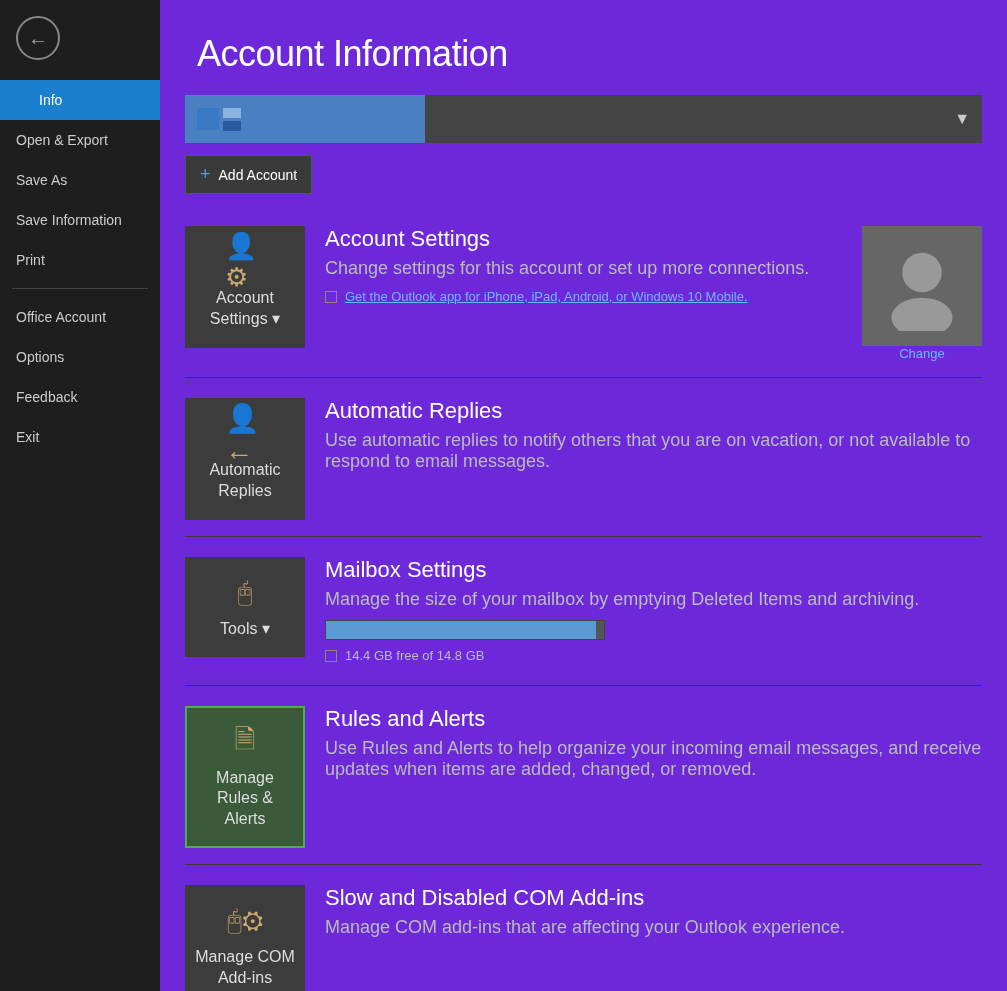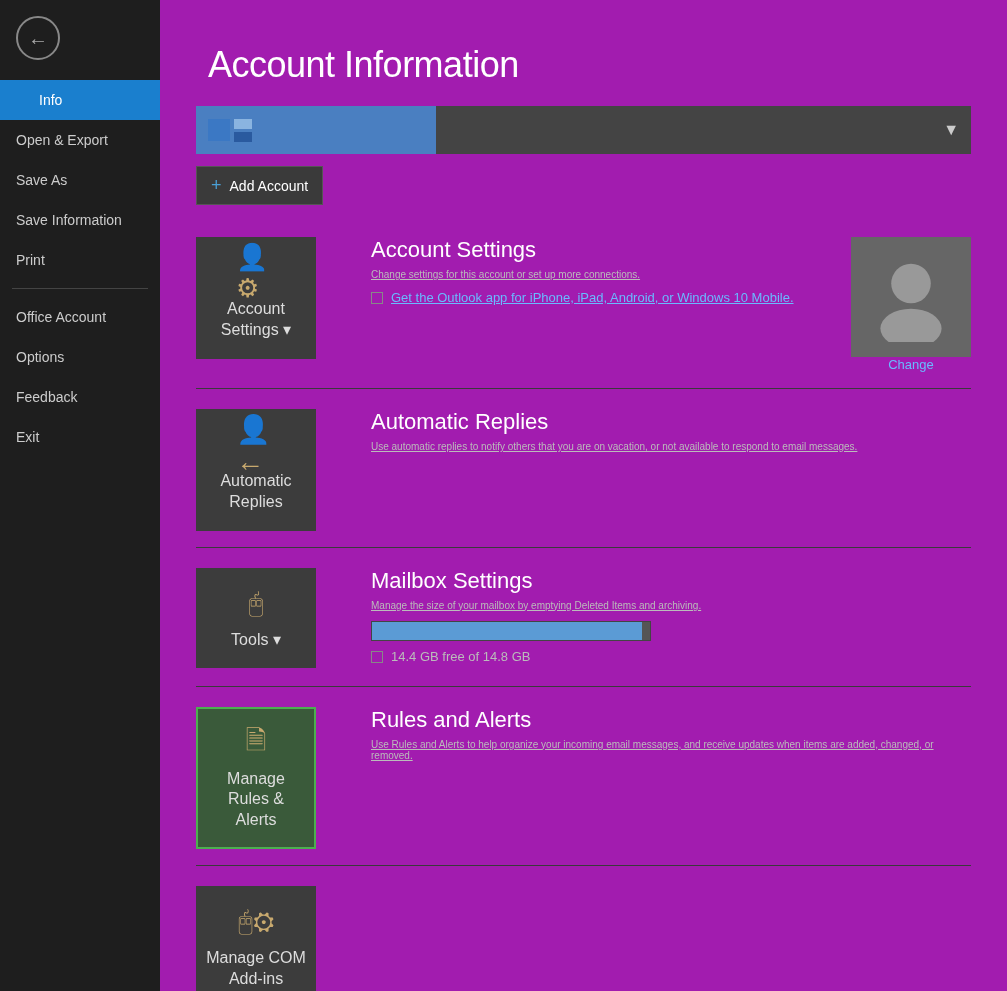--- a/index.html
+++ b/index.html
@@ -67,24 +67,24 @@
 
     .sidebar-divider {
       height: 1px;
       background: #444;
       margin: 8px 12px;
     }
 
     
     .main {
       flex: 1;
-      background: #a21caf;
+      background: #6d28d9;
       height: 991px;
       overflow-y: auto;
-      padding: 16px;
+      padding: 5px;
     }
 
     .page-title {
       font-size: 36px;
       font-weight: 300;
       color: #fff;
       padding: 28px 32px 20px 32px;
       letter-spacing: -0.5px;
     }
 
@@ -191,35 +191,33 @@
 
     .card-label {
       font-size: 16px;
       color: #ddd;
       text-align: center;
       line-height: 1.3;
     }
 
     .section-content {
       flex: 1;
-      margin-left: 35px;
     }
 
     .section-title {
       font-size: 22px;
       font-weight: 300;
       color: #fff;
       margin-bottom: 6px;
     }
 
     .section-desc {
-      font-size: 10px;
+      font-size: 18px;
       color: #bbb;
       margin-bottom: 10px;
-      text-decoration: underline;
     }
 
     .section-link {
       color: #6abaff;
       font-size: 13px;
       text-decoration: underline;
       cursor: pointer;
       display: block;
       margin-bottom: 4px;
     }
@@ -436,14 +434,18 @@
     </div>
   </div>
 
   <div class="section-row">
     <div class="card-btn">
       <div class="card-icon-wrap">
         <span style="font-size:26px; color:#c8a96e;">🖰⚙</span>
       </div>
       <span class="card-label">Manage COM Add-ins</span>
     </div>
+    <div class="section-content">
+      <div class="section-title">Slow and Disabled COM Add-ins</div>
+      <div class="section-desc">Manage COM add-ins that are affecting your Outlook experience.</div>
+    </div>
   </div>
 </div>
 
 </body></html>

